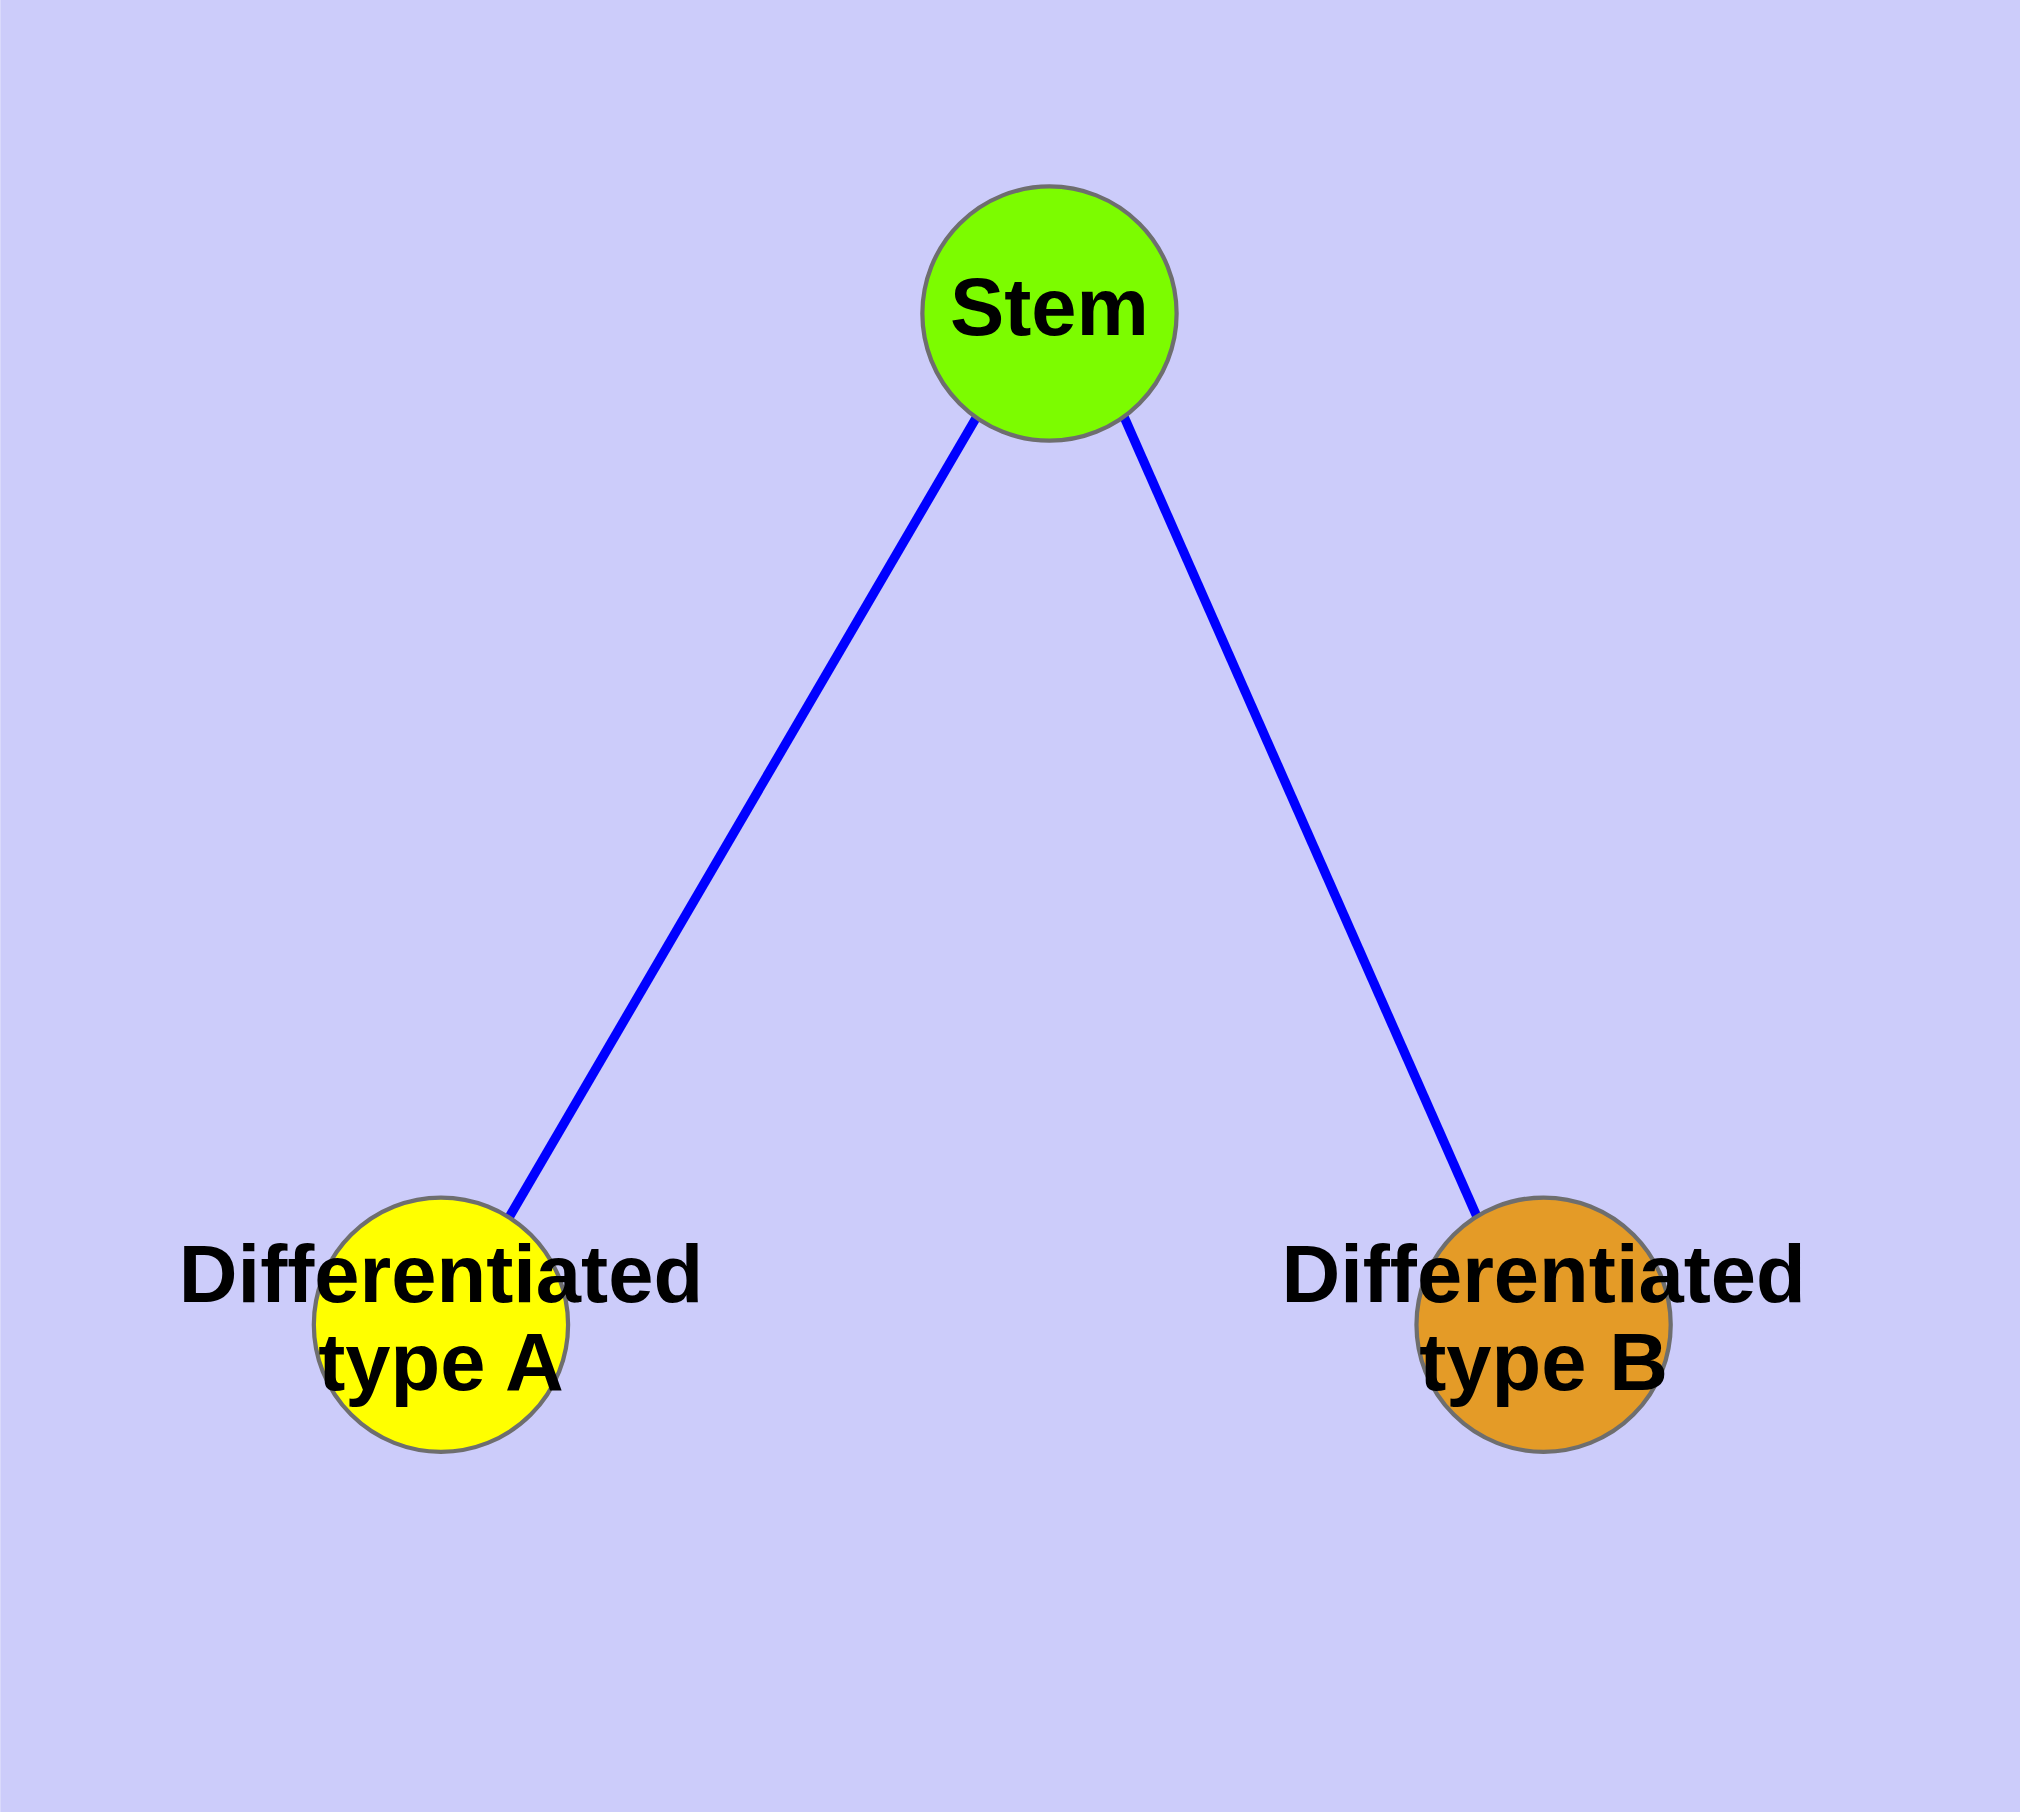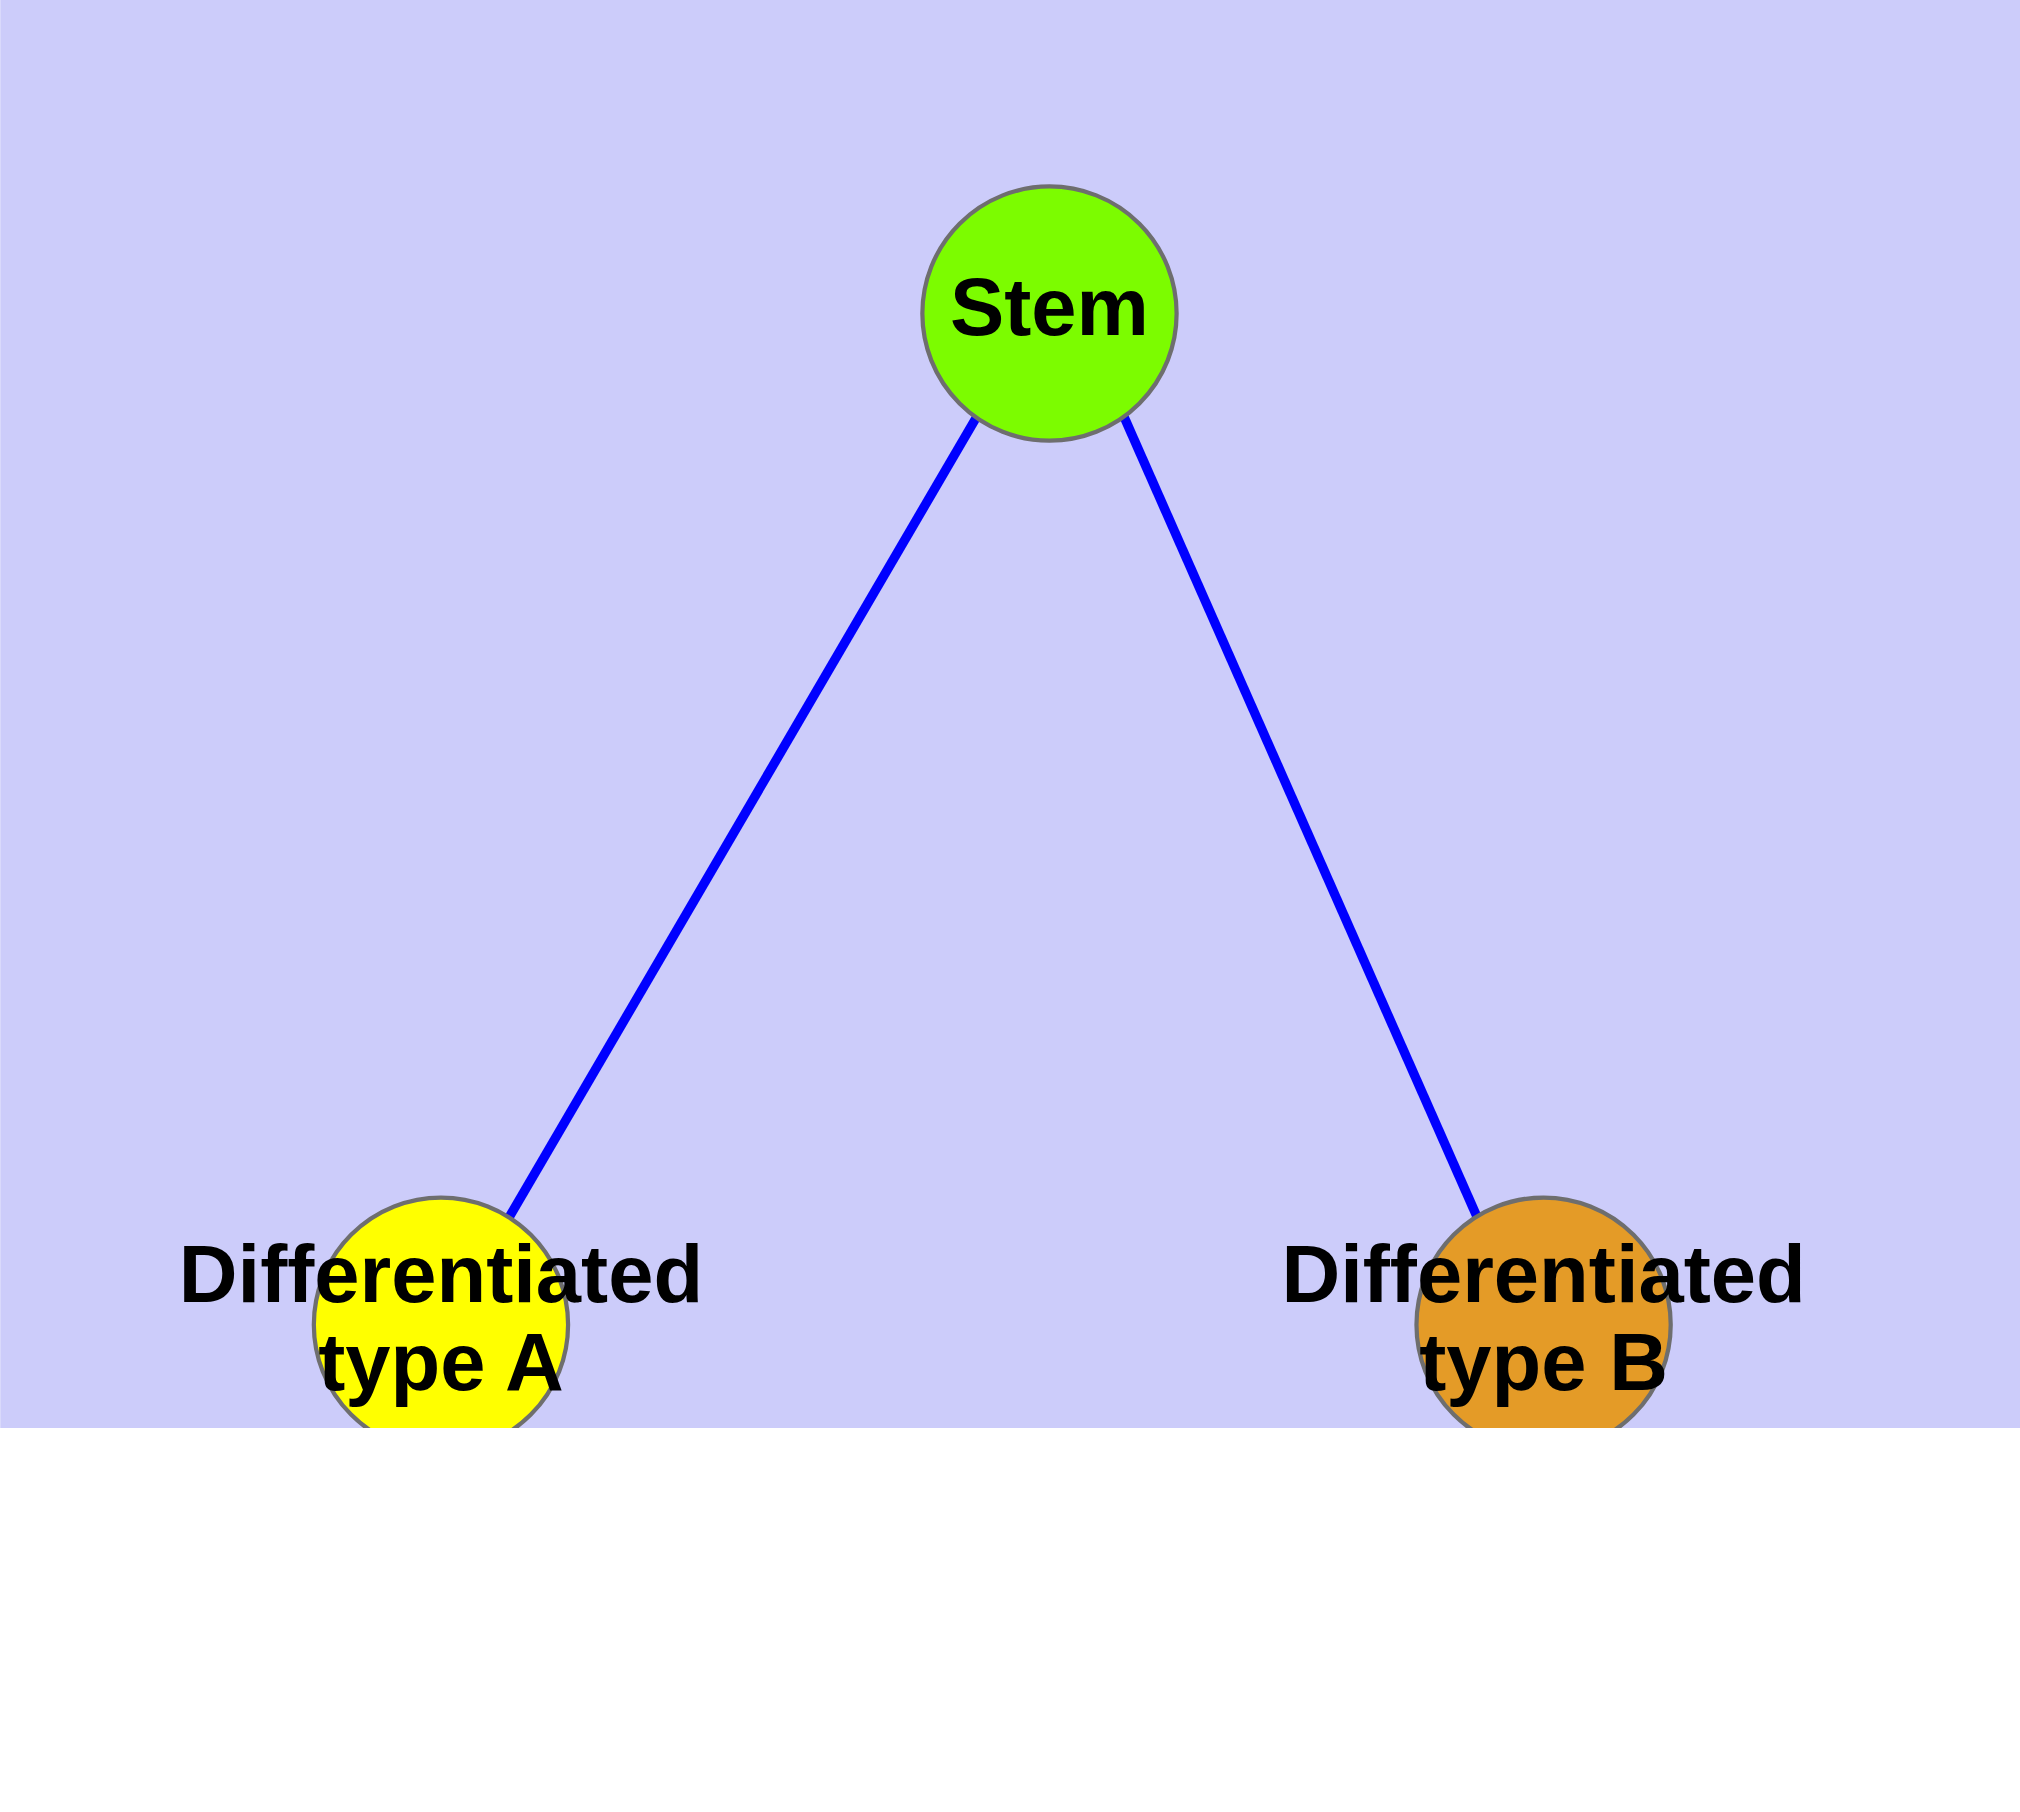--- a/index.html
+++ b/index.html
@@ -28,21 +28,21 @@
     fill: #000000;
     text-anchor: middle;
     dominant-baseline: middle;
     paint-order: normal;
     white-space: pre;
   }
 </style>
 </head>
 <body>
 
-<div id="canvas" style="width: 2021px; height: 1428px;">
+<div id="canvas" style="width: 2021px; height: 1812px;">
   <svg id="graph-svg" viewBox="0 0 2384 2138" xmlns="http://www.w3.org/2000/svg">
 
     <rect id="bg-rect" x="0" y="0" width="2384" height="2138" fill="#CCCCFA"></rect>
 
     <g id="edges-layer">
         <line x1="1152" y1="492" x2="600" y2="1437" stroke="#0000FF" stroke-width="11" stroke-linecap="butt"></line>
         <line x1="1326" y1="492" x2="1743" y2="1437" stroke="#0000FF" stroke-width="11" stroke-linecap="butt"></line>
       </g>
     <g id="nodes-layer">
         <circle cx="1238" cy="370" r="150" fill="#7CFC00" stroke="#6E6E6E" stroke-width="5"></circle>

